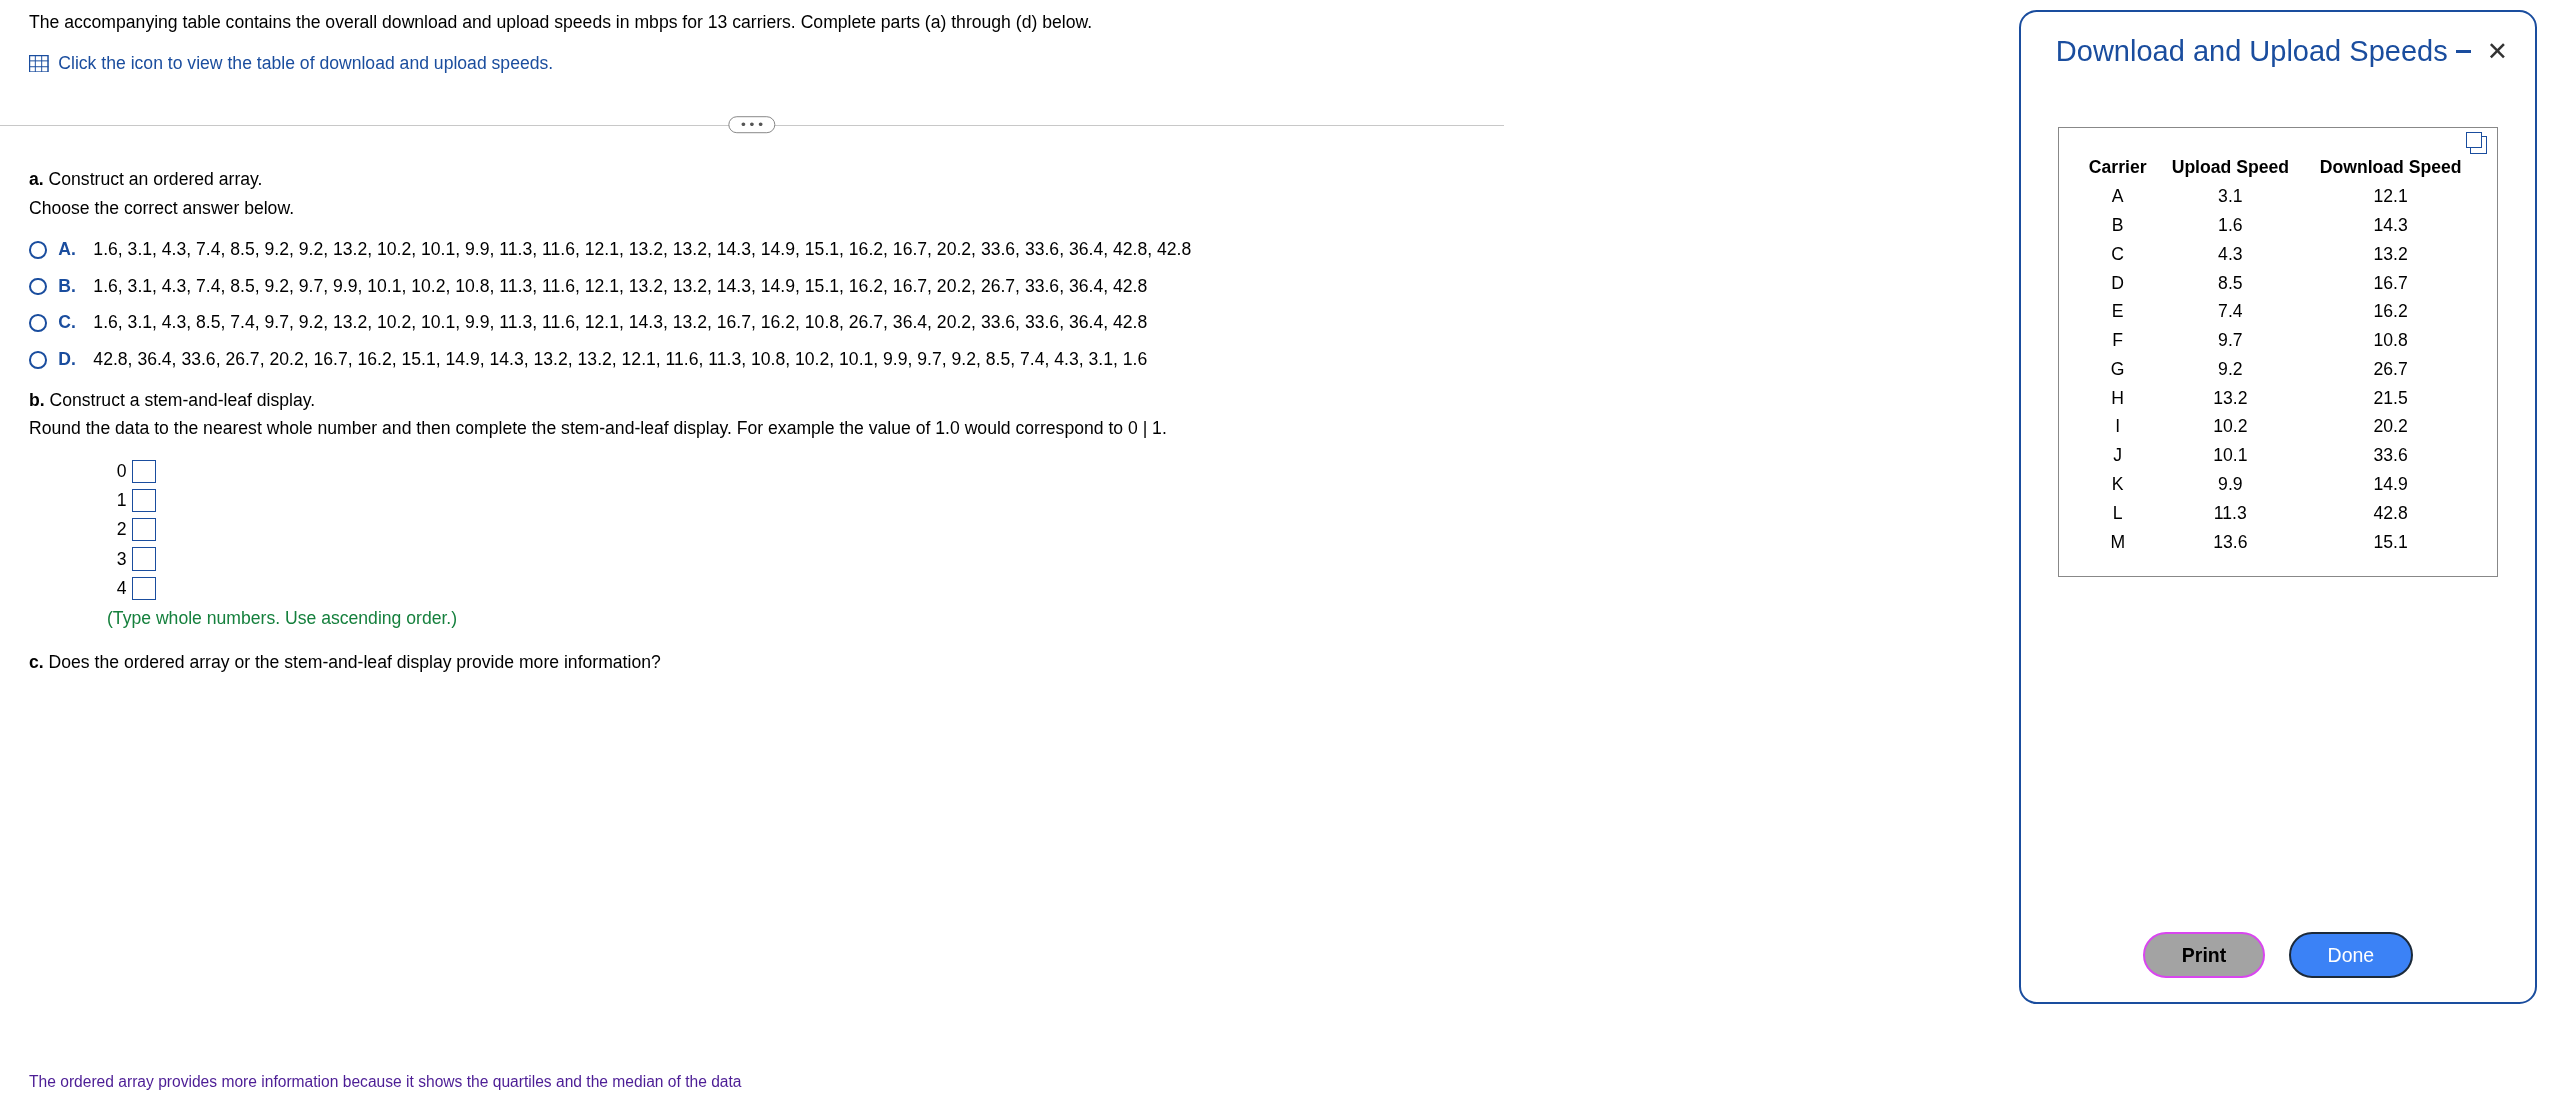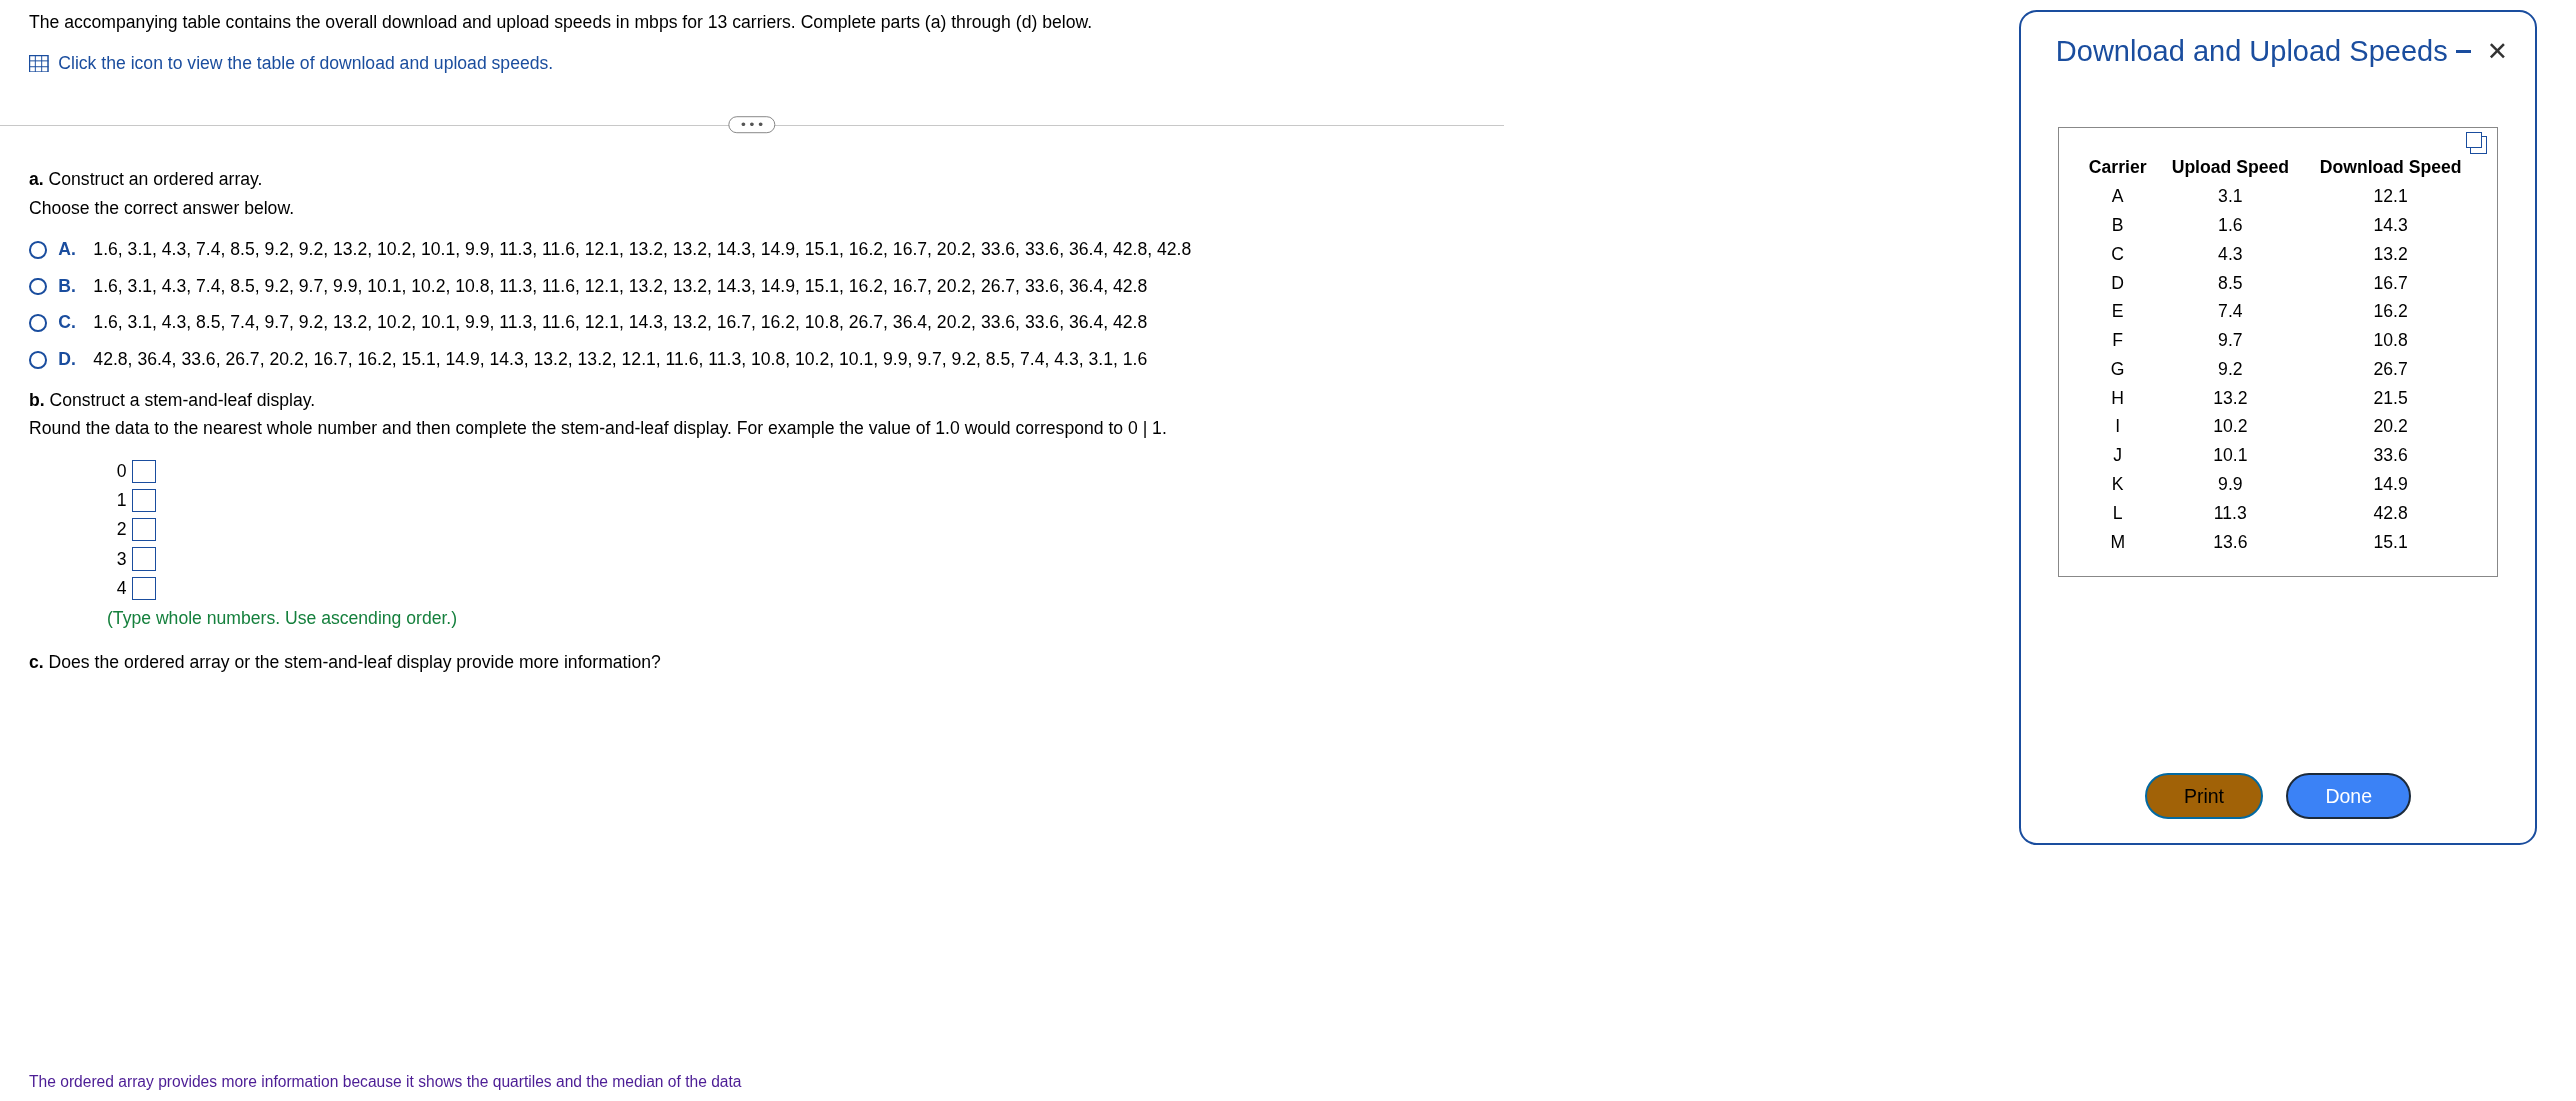--- a/index.html
+++ b/index.html
@@ -68,21 +68,21 @@
   width: 23.4px; height: 23.4px;
   border: 1px solid #1a4d9e;
   text-align: center; font-size: 15.6px;
 }
 .helper-text { color: #15803d; margin-left: 78px; margin-bottom: 19.5px; }
 
 
 .popup {
   position: absolute;
   right: 39px; top: 9.8px;
-  width: 518px; height: 835px;
+  width: 518px; height: 994px;
   border: 2px solid #1a4d9e;
   border-radius: 17.6px;
   background: #fff;
   padding: 23.4px 27px;
   display: flex; flex-direction: column;
 }
 .popup-header {
   display: flex; align-items: center; justify-content: space-between;
   margin-bottom: 59px;
 }
@@ -116,21 +116,21 @@
   margin-top: auto;
   display: flex; justify-content: center; gap: 23.4px;
   padding-top: 29px;
 }
 .btn {
   padding: 9.8px 37px;
   border-radius: 976px;
   font-size: 19.5px;
   cursor: pointer;
 }
-.btn-outline { border: 2px solid #0369a1; color: #000; background: #a16207; }
+.btn-outline { border: 2px solid #d946ef; color: #000; background: #a3a3a3; font-weight: bold; }
 .btn-solid { border: 2px solid #1c2a3a; background: #3b82f6; color: #fff; }
 .cutoff {
   position: absolute; left: 29px; bottom: 11px;
   color: #4c1d95; font-size: 15.6px;
   white-space: nowrap; overflow: hidden;
   width: 977px;
 }
 </style>
 </head>
 <body>

